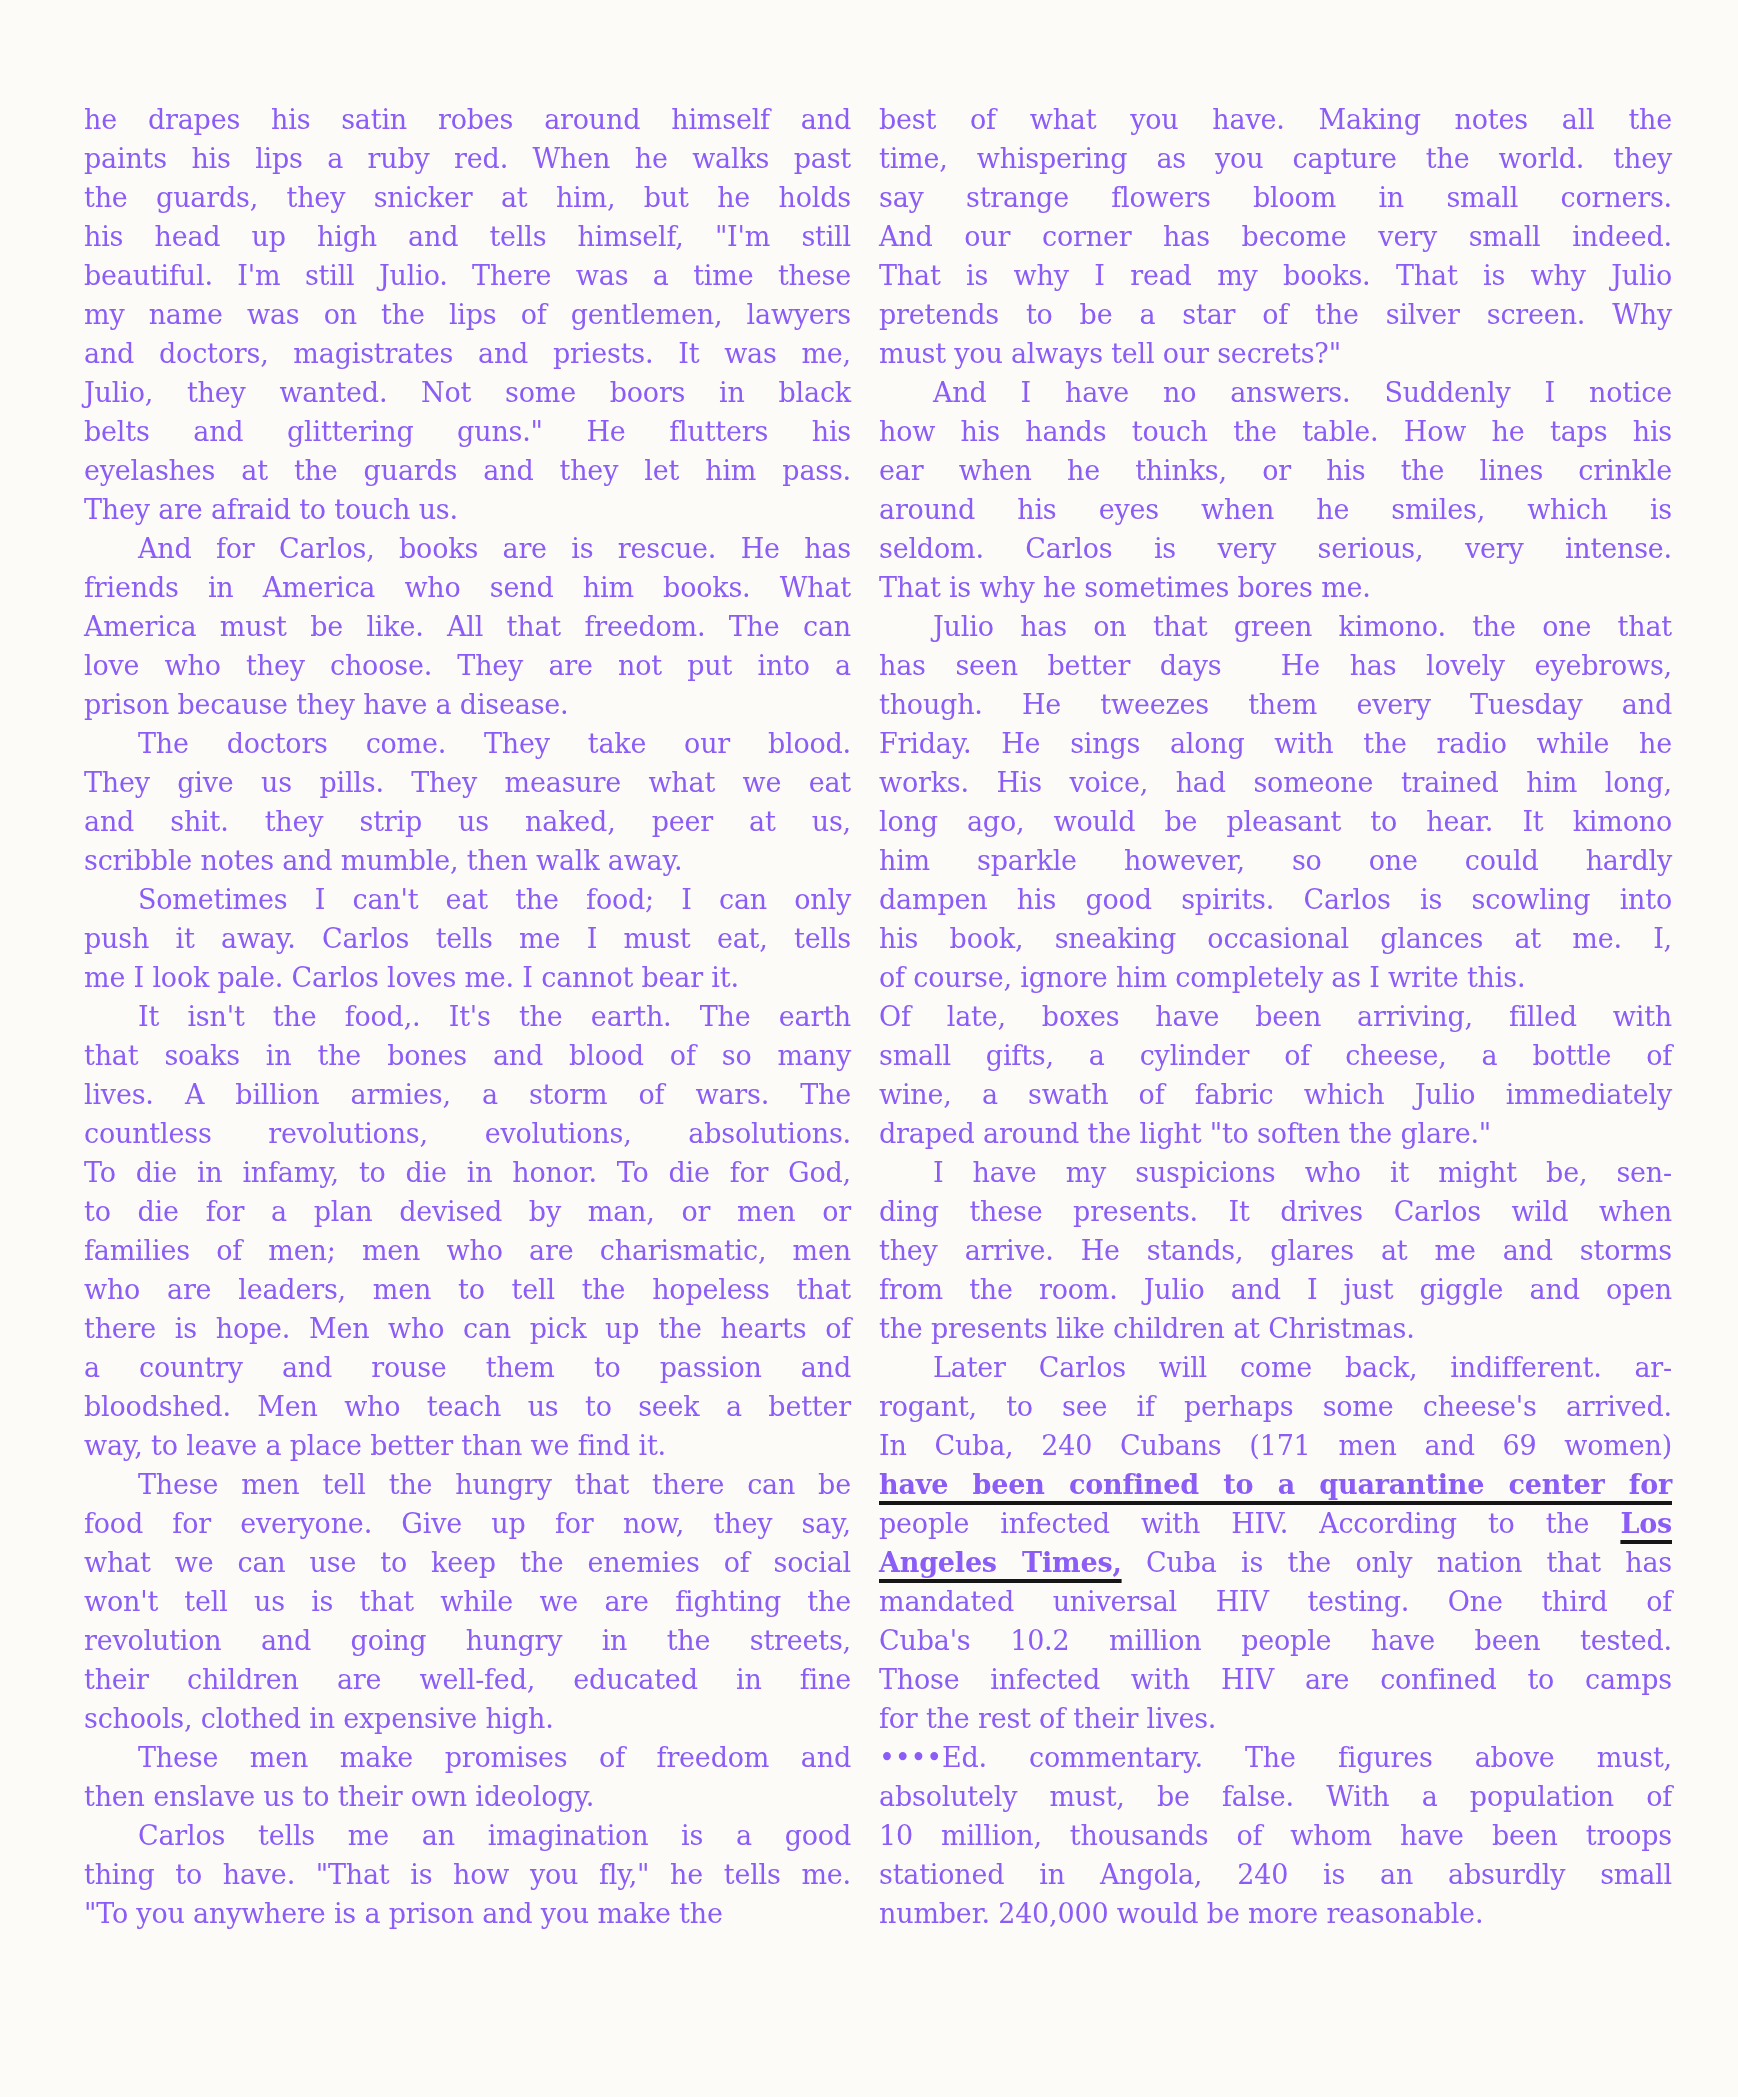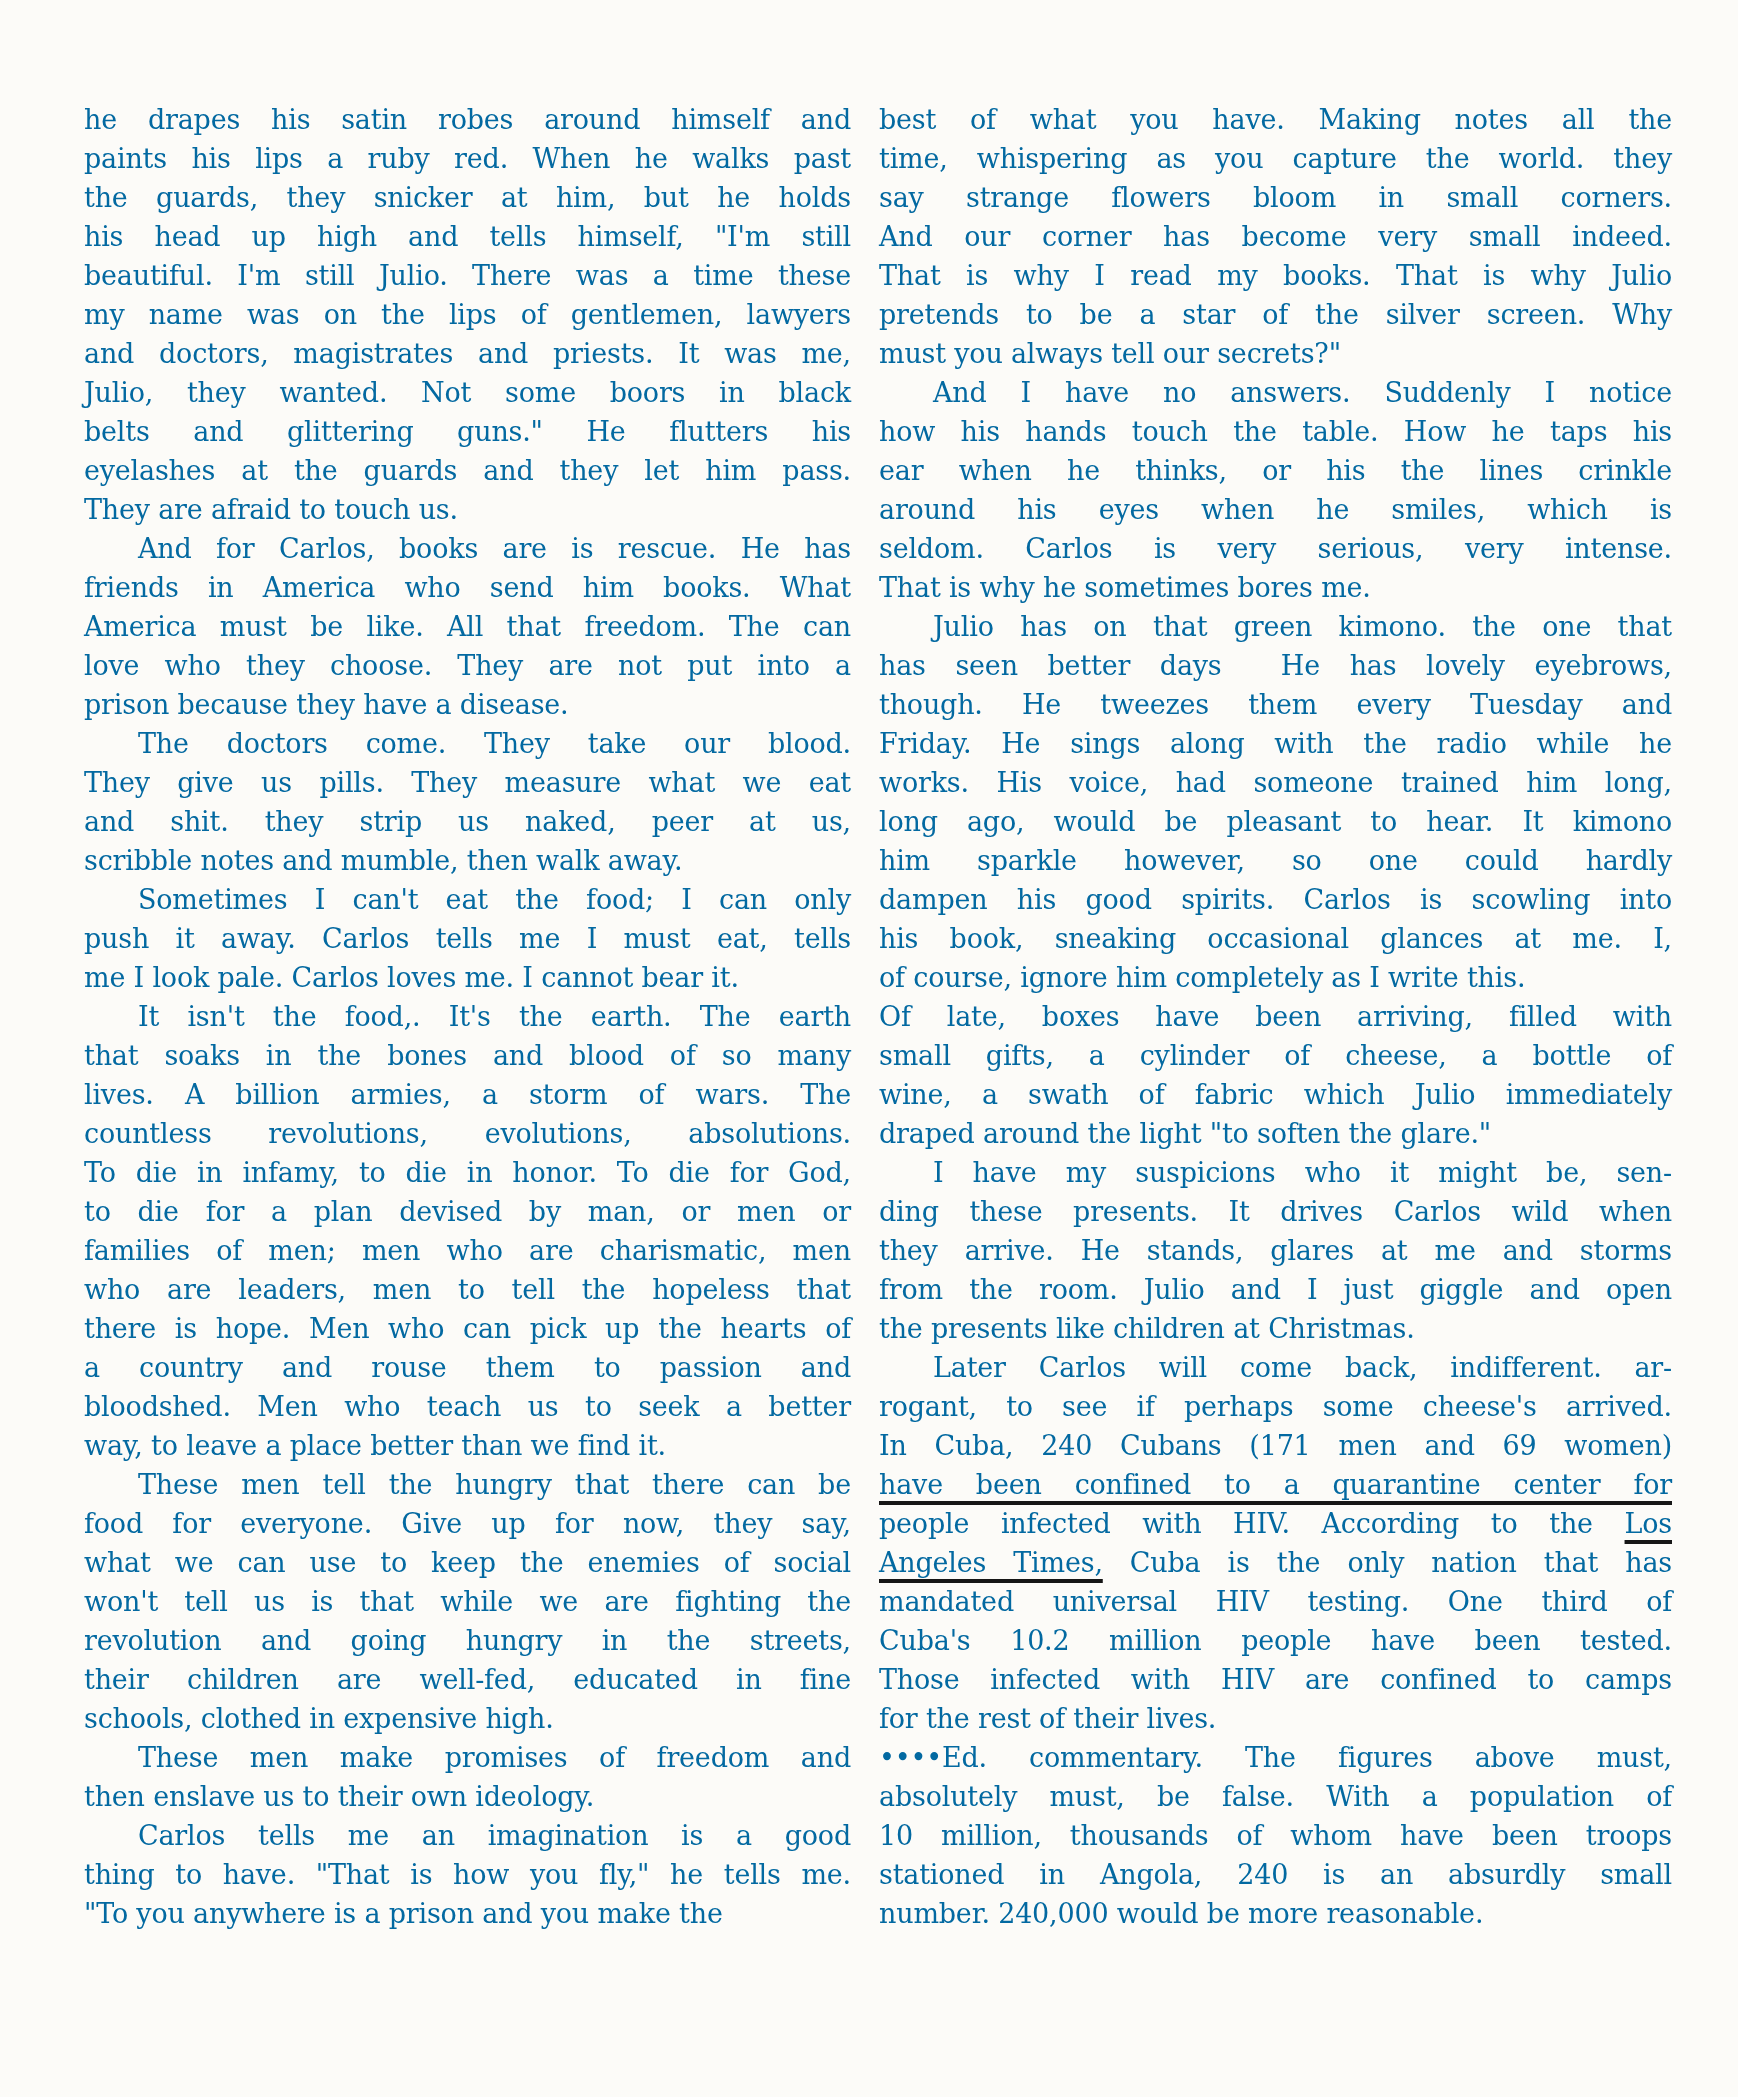--- a/index.html
+++ b/index.html
@@ -17,21 +17,21 @@
     position: absolute;
     inset: 0;
     background: #fcfbf8;
   }
   .page-content {
     position: absolute;
     left: 84px;
     top: 100px;
     display: flex;
     gap: 28px;
-    color: #0369a1;
+    color: #8b5cf6;
     font-family: "DejaVu Serif", "Liberation Serif", serif;
     font-size: 27px;
     line-height: 39px;
     letter-spacing: -0.2px;
   }
   .column { display: block; }
   .column.left  { width: 767px; }
   .column.right { width: 793px; }
   .paragraph { margin: 0; }
   .line {
@@ -39,20 +39,21 @@
     text-align-last: justify;
     min-height: 39px;
   }
   .line.last { text-align-last: left; }
   .line.indent { text-indent: 54px; }
   .underlined {
     text-decoration: underline;
     text-decoration-thickness: 3.8px;
     text-underline-offset: 6.7px;
     text-decoration-color: #161616;
+    font-weight: bold;
   }
 </style>
 </head>
 <body>
 
 <div class="page">
   <div class="page-content">
     <div class="column left">
         <div class="paragraph">
           <div class="line">he drapes his satin robes around himself and</div>

